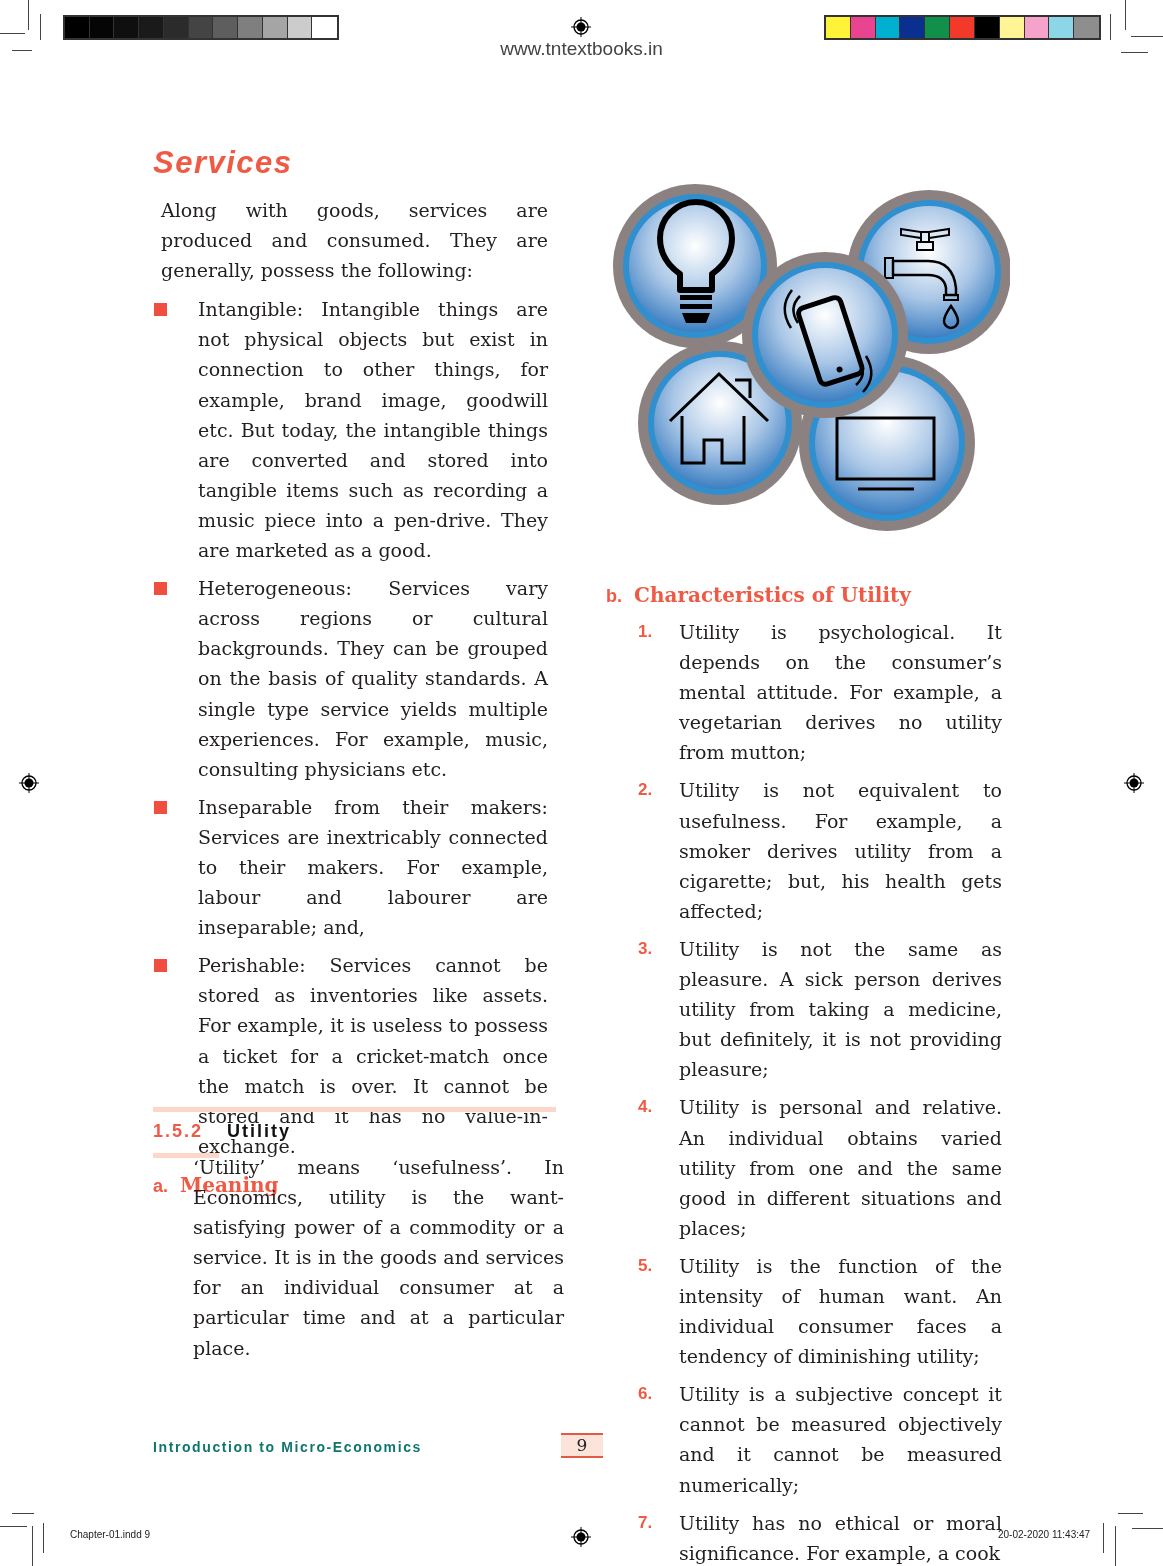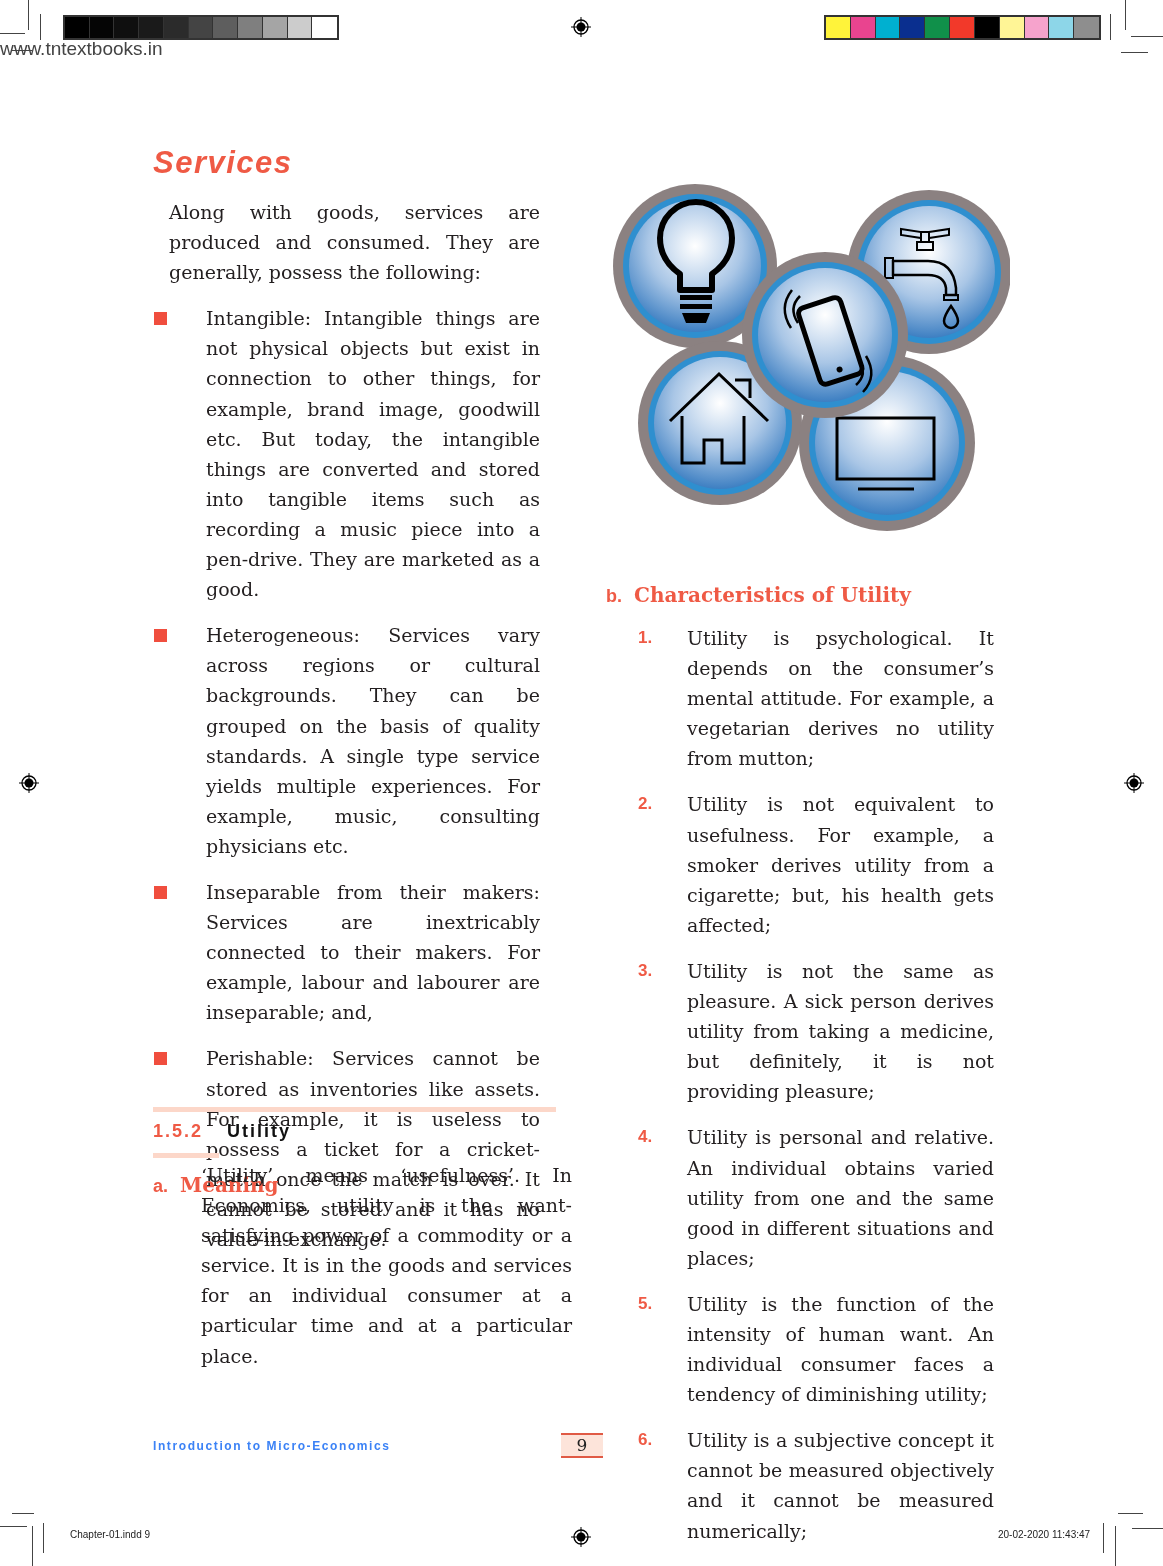--- a/index.html
+++ b/index.html
@@ -9,28 +9,28 @@
     .crop { position: absolute; background: #444; }
 
     
     .bar { position: absolute; top: 15px; height: 25px; display: flex; border: 2px solid #333; box-sizing: border-box; }
     .bar .sw { width: 25px; height: 100%; border-right: 1px solid #333; box-sizing: border-box; }
     .bar .sw:last-child { border-right: none; }
     #gray-bar { left: 63px; width: 276px; }
     #color-bar { left: 824px; width: 277px; }
 
     .reg { position: absolute; width: 20px; height: 20px; }
-    .site { position: absolute; top: 38px; left: 0; width: 1163px; text-align: left; font-family: "Liberation Sans", sans-serif; font-size: 19px; color: #444; }
+    .site { position: absolute; top: 38px; left: 0; width: 1163px; text-align: center; font-family: "Liberation Sans", sans-serif; font-size: 19px; color: #444; }
 
     
     .col-left { position: absolute; left: 153px; top: 145px; width: 403px; }
     .col-right { position: absolute; left: 606px; top: 583px; width: 404px; }
 
     .h-services { font-family: "Liberation Sans", sans-serif; font-weight: bold; font-style: italic; font-size: 31px; color: #ef5a45; letter-spacing: 1.5px; margin: 0 0 14px 0; }
-    p, .item-text { font-size: 19px; line-height: 30.1px; text-align: justify; margin: 16px; }
+    p, .item-text { font-size: 19px; line-height: 30.1px; text-align: justify; margin: 8px; }
     p.intro { margin-bottom: 9px; }
 
     .bullet-list { list-style: none; padding: 0; margin: 0; }
     .bullet-list li { position: relative; padding-left: 37px; margin-bottom: 7px; }
     .bullet-sq { position: absolute; left: 1px; top: 9px; width: 13px; height: 13px; background: #f04e3e; }
     .bold { font-weight: normal; }
 
     .sec-rule { position: absolute; left: 153px; top: 1107px; width: 403px; height: 5px; background: #fcd7c9; }
     .sec-title { position: absolute; left: 153px; top: 1121px; font-family: "Liberation Sans", sans-serif; font-weight: bold; font-size: 18px; letter-spacing: 2px; }
     .sec-num { color: #ef5a45; margin-right: 24px; }
@@ -43,21 +43,21 @@
     .meaning-text { position: absolute; left: 185px; top: 1144px; width: 371px; }
 
     .num-list { list-style: none; padding: 0; margin: 10px 0 0 0; }
     .num-list li { position: relative; padding-left: 65px; margin-bottom: 8px; }
     .num { position: absolute; left: 32px; top: 0; font-family: "Liberation Sans", sans-serif; font-weight: bold; font-size: 17px; color: #ef5a45; line-height: 30px; }
 
     
     .illus { position: absolute; left: 608px; top: 178px; width: 402px; height: 356px; }
 
     
-    .footer-title { position: absolute; left: 153px; top: 1439px; font-family: "Liberation Sans", sans-serif; font-weight: bold; font-size: 12px; letter-spacing: 1.6px; color: #3b82f6; text-align: center; }
+    .footer-title { position: absolute; left: 153px; top: 1439px; font-family: "Liberation Sans", sans-serif; font-weight: bold; font-size: 14px; letter-spacing: 1.6px; color: #0f766e; text-align: center; }
     .page-box { position: absolute; left: 561px; top: 1433px; width: 42px; height: 25px; background: #fde4da; border-top: 2px solid #e05a45; border-bottom: 2px solid #e05a45; box-sizing: border-box; text-align: center; font-size: 17px; line-height: 21px; color: #222; }
     .slug { position: absolute; top: 1529px; font-family: "Liberation Sans", sans-serif; font-size: 10px; color: #222; }
   </style>
 </head>
 <body>
 
 <div class="crop" style="left:28px;top:0;width:1px;height:30px;"></div>
 <div class="crop" style="left:0;top:33px;width:25px;height:1px;"></div>
 <div class="crop" style="left:40px;top:14px;width:1px;height:26px;"></div>
 <div class="crop" style="left:12px;top:50px;width:20px;height:1px;"></div>

